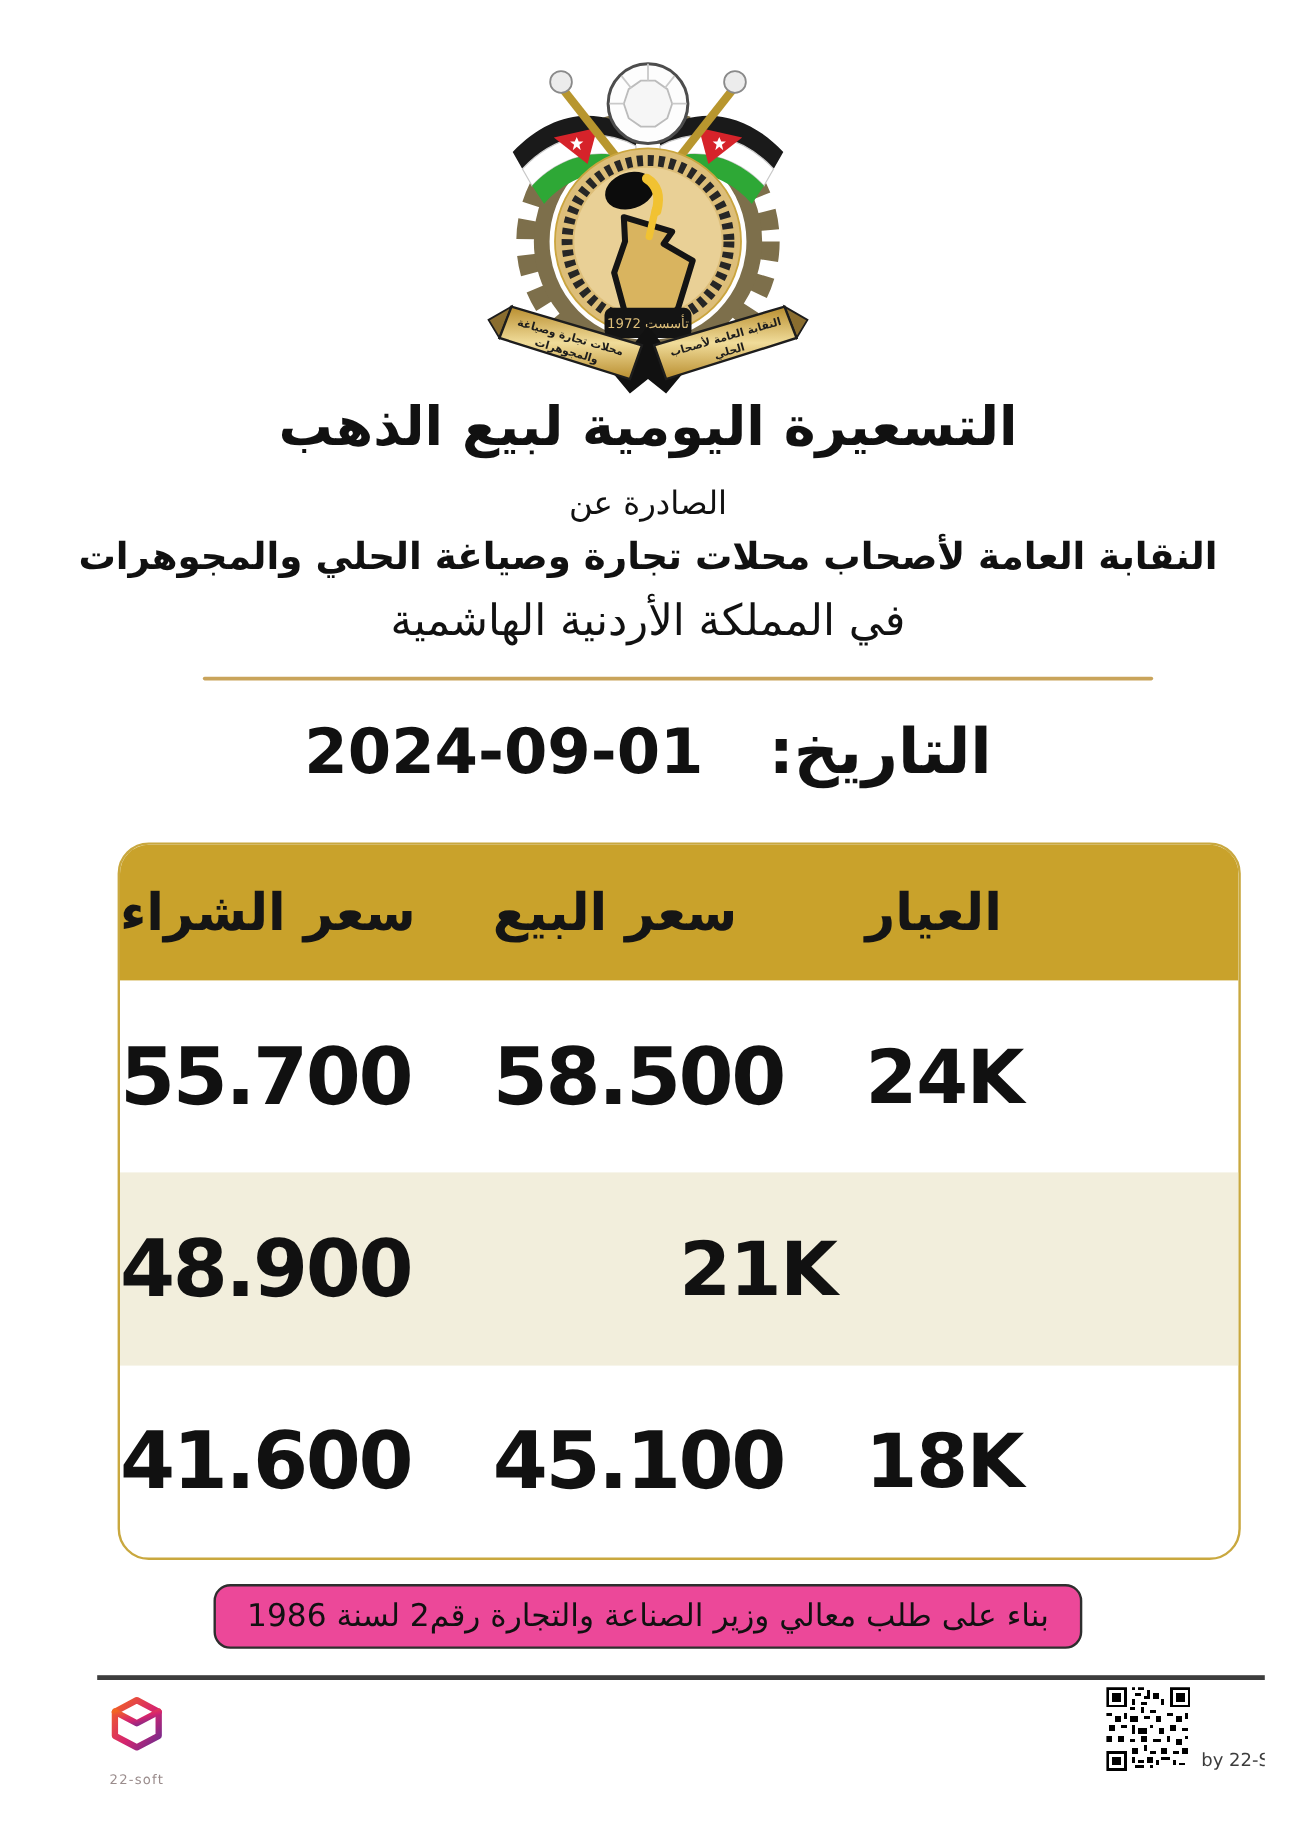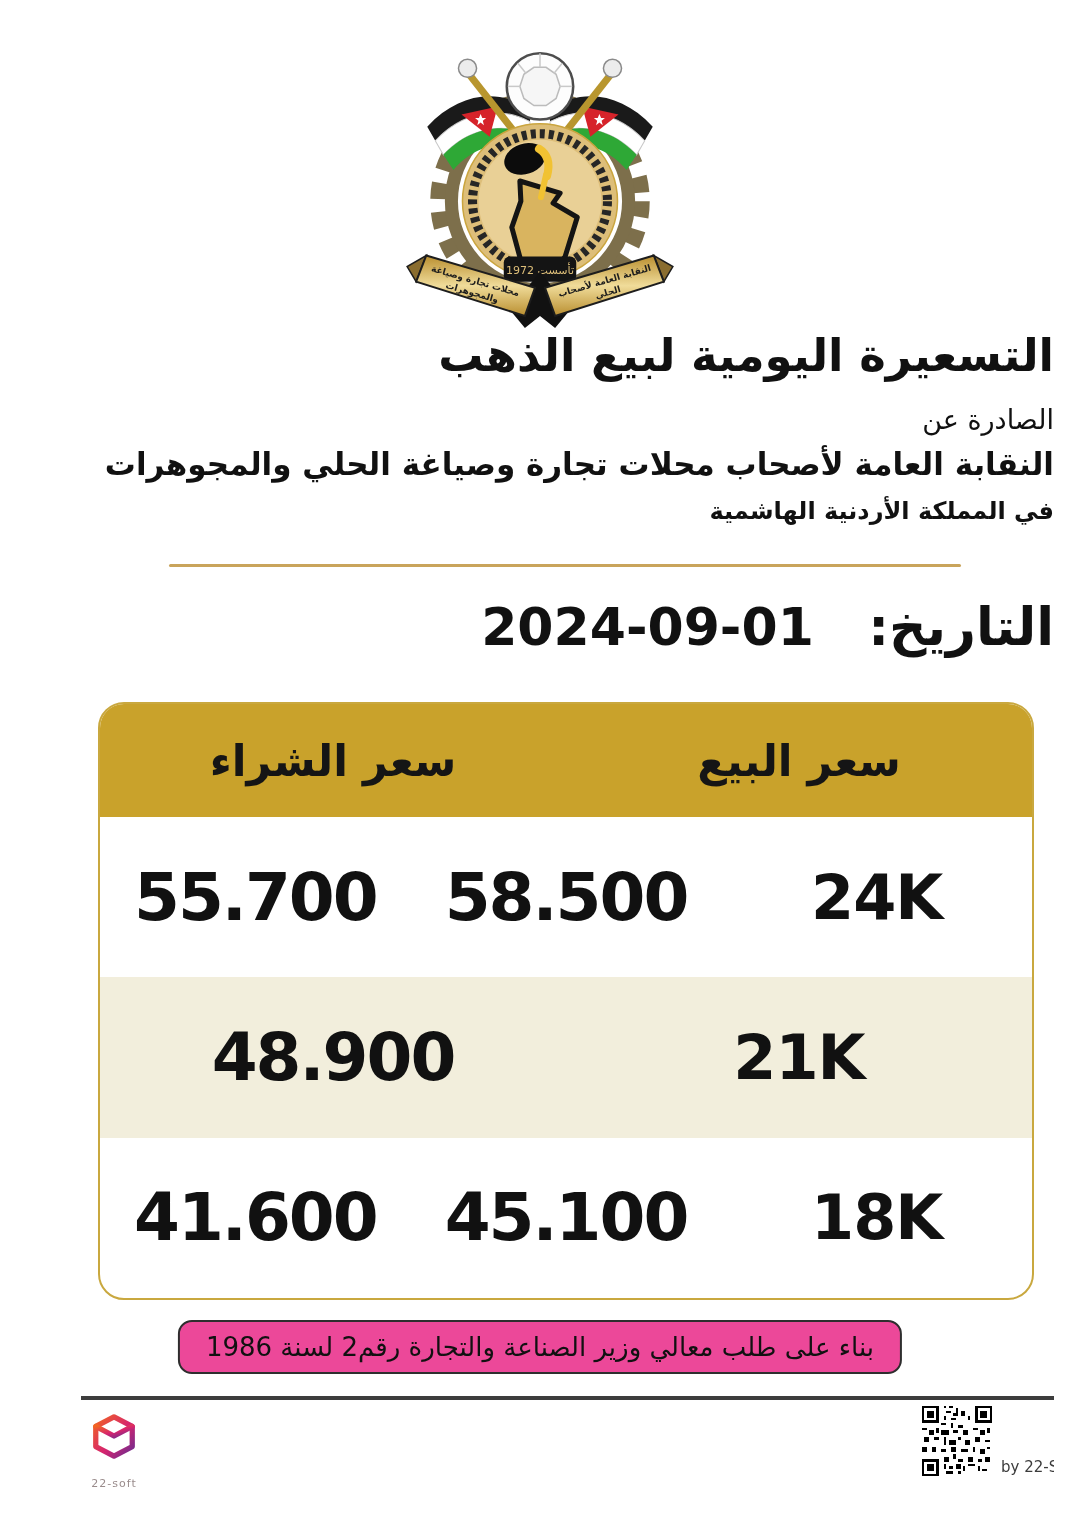--- a/index.html
+++ b/index.html
@@ -1,42 +1,42 @@
 <!DOCTYPE html>
 <html lang="ar"><head>
 <meta charset="utf-8">
 <style>
   html,body{margin:0;padding:0;background:#fff;}
   #page{
     position:relative;width:1028px;height:1527px;margin:0 auto;background:#ffffff;
     font-family:"DejaVu Sans",sans-serif;overflow:hidden;color:#111;
   }
-  .center{position:absolute;left:0;width:100%;}
+  .center{position:absolute;left:0;width:100%;text-align:center;}
   
   #emblem-wrap{position:absolute;top:28px;left:0;width:100%;display:flex;justify-content:center;}
   svg text{font-family:"DejaVu Sans",sans-serif;}
   
   #main-title{top:326px;font-size:45px;font-weight:700;line-height:60px;}
   #issued-by{top:404px;font-size:27px;font-weight:400;}
   #syndicate-line{top:446px;font-size:31px;font-weight:700;}
-  #kingdom-line{top:497px;font-size:24px;font-weight:700;}
+  #kingdom-line{top:497px;font-size:36px;font-weight:400;}
   #gold-rule{position:absolute;top:564px;left:143px;width:792px;height:3px;background:#C9A45B;border-radius:2px;}
   #date-line{top:597px;font-size:52px;font-weight:800;letter-spacing:1px;}
   #date-line .date-num{letter-spacing:2px;}
   
   #price-table{
     position:absolute;left:72px;top:702px;width:936px;height:598px;box-sizing:border-box;
     border:2px solid #C9A83F;border-radius:26px;overflow:hidden;background:#fff;
     display:flex;flex-direction:column;
   }
   .t-head{
     height:113px;flex:0 0 113px;background:#C9A22B;display:flex;direction:rtl;
     align-items:center;font-size:43px;font-weight:800;color:#151515;
   }
-  .t-head .cell,.t-row .cell{flex:1 1 0;text-align:center;}
+  .t-head .cell,.t-row .cell{flex:1 1 0;text-align:left;}
   .t-row{flex:1 1 0;display:flex;direction:rtl;align-items:center;font-weight:800;color:#111;}
   .t-row .karat{font-size:62px;letter-spacing:-1px;}
   .t-row .price{font-size:66px;letter-spacing:-2px;}
   .t-row.beige{background:#F2EEDC;}
   
   #legal-note{
     position:absolute;top:1320px;left:50%;transform:translateX(-50%);
     border:2.5px solid #2e2e2e;border-radius:14px;padding:10px 26px;
     font-size:26px;direction:rtl;white-space:nowrap;background:#ec4899;
   }
@@ -157,20 +157,21 @@
   <div id="gold-rule"></div>
 
   <div id="date-line" class="center" dir="rtl">
     <span>التاريخ:</span>
     <span>&nbsp;</span>
     <span class="date-num">01-09-2024</span>
   </div>
 
   <div id="price-table">
     <div class="t-head">
+      <div class="cell">العيار</div>
       <div class="cell">سعر البيع</div>
       <div class="cell">سعر الشراء</div>
     </div>
     <div class="t-row">
       <div class="cell karat">24K</div>
       <div class="cell price">58.500</div>
       <div class="cell price">55.700</div>
     </div>
     <div class="t-row beige">
       <div class="cell karat">21K</div>

